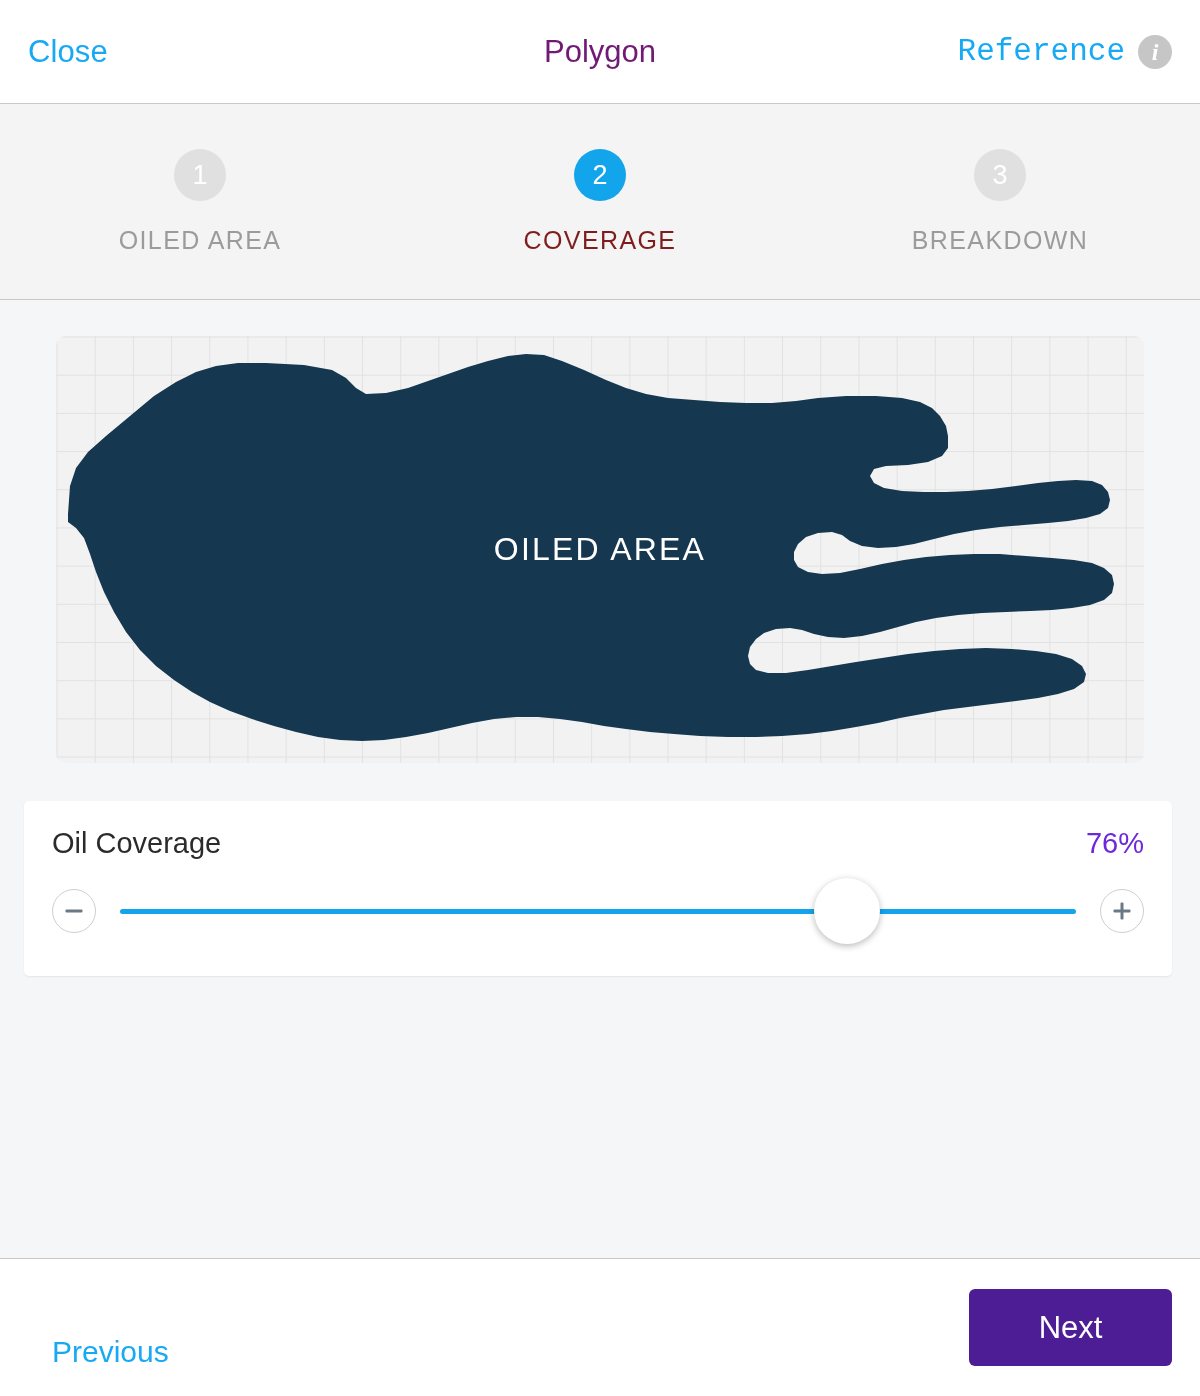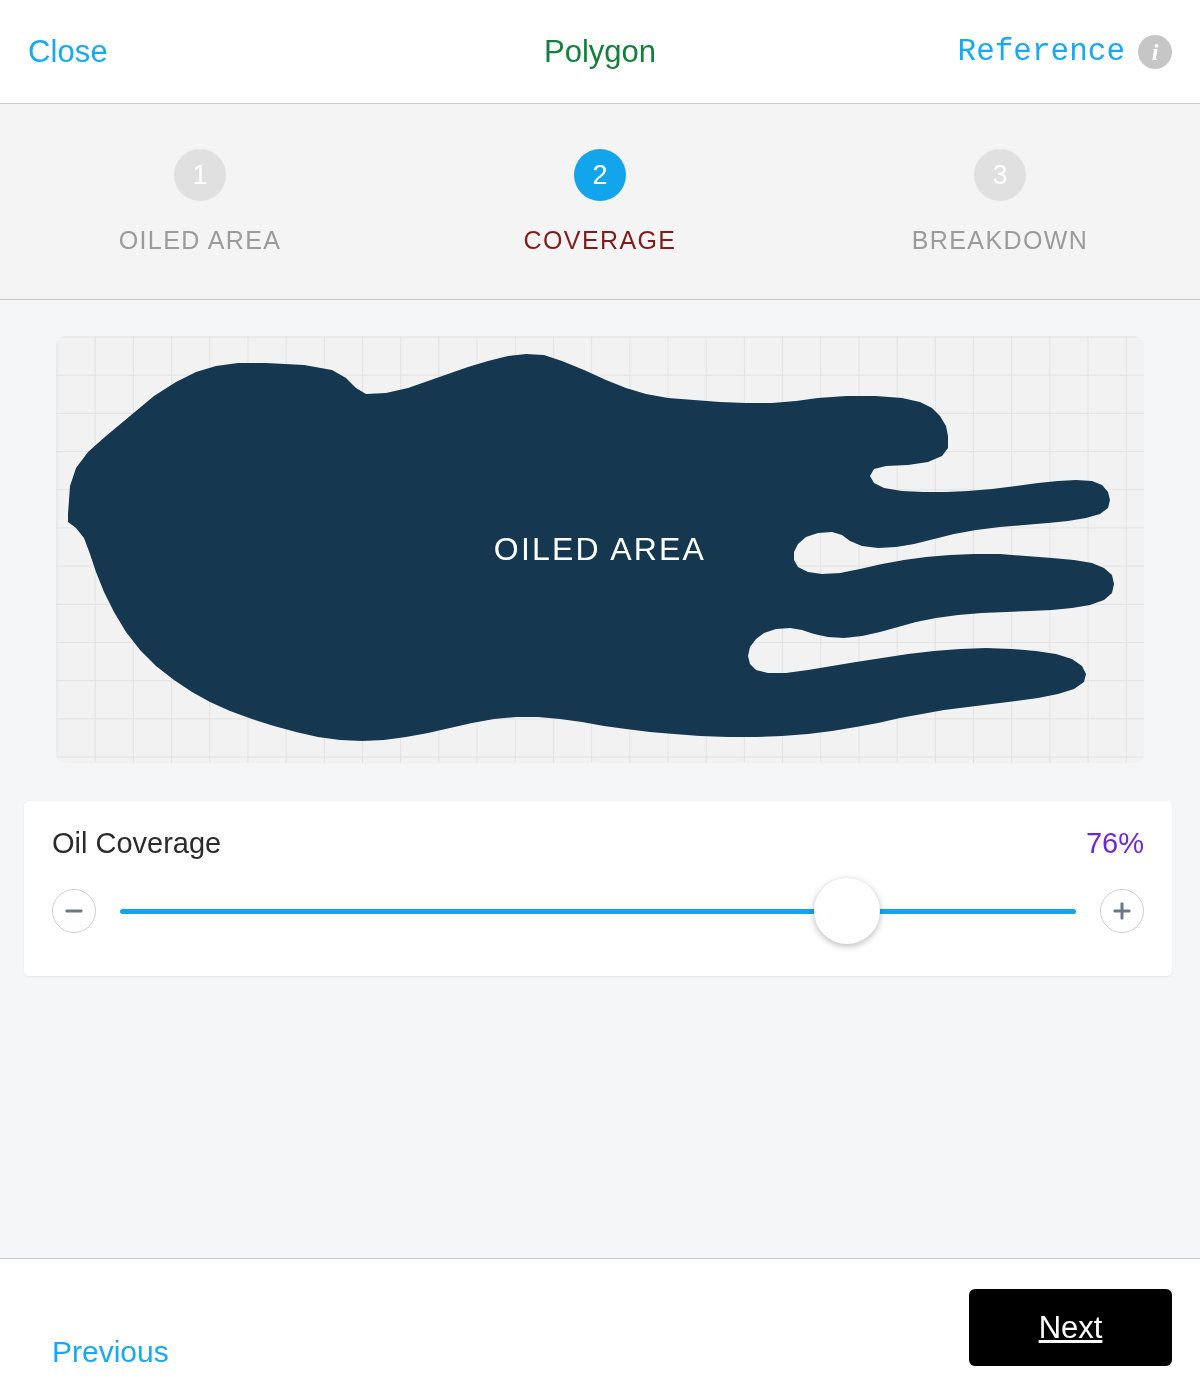--- a/index.html
+++ b/index.html
@@ -40,21 +40,21 @@
     color: #17a9f4;
     letter-spacing: 0.1px;
     cursor: pointer;
     white-space: nowrap;
   }
   .header-title {
     position: absolute;
     left: 0; right: 0;
     text-align: center;
     font-size: 31px;
-    color: #15803d;
+    color: #701a75;
     pointer-events: none;
   }
   .header-right {
     margin-left: auto;
     display: flex;
     align-items: center;
     gap: 13px;
     position: relative;
     z-index: 2;
   }
@@ -265,30 +265,29 @@
     color: #17a9f4;
     background: none;
     border: none;
     font-family: "Liberation Sans", sans-serif;
     cursor: pointer;
     padding: 8px 24px;
     margin-top: 48px;
   }
   .btn-next {
     margin-left: auto;
-    background: #000000;
+    background: #4c1d95;
     color: #ffffff;
     border: none;
     border-radius: 6px;
     width: 203px;
     height: 77px;
     font-size: 31px;
     font-family: "Liberation Sans", sans-serif;
     cursor: pointer;
-    text-decoration: underline;
   }
 </style>
 </head>
 <body>
 
 <div class="screen">
 
   <div class="header">
     <div class="header-close">Close</div>
     <div class="header-title">Polygon</div>

